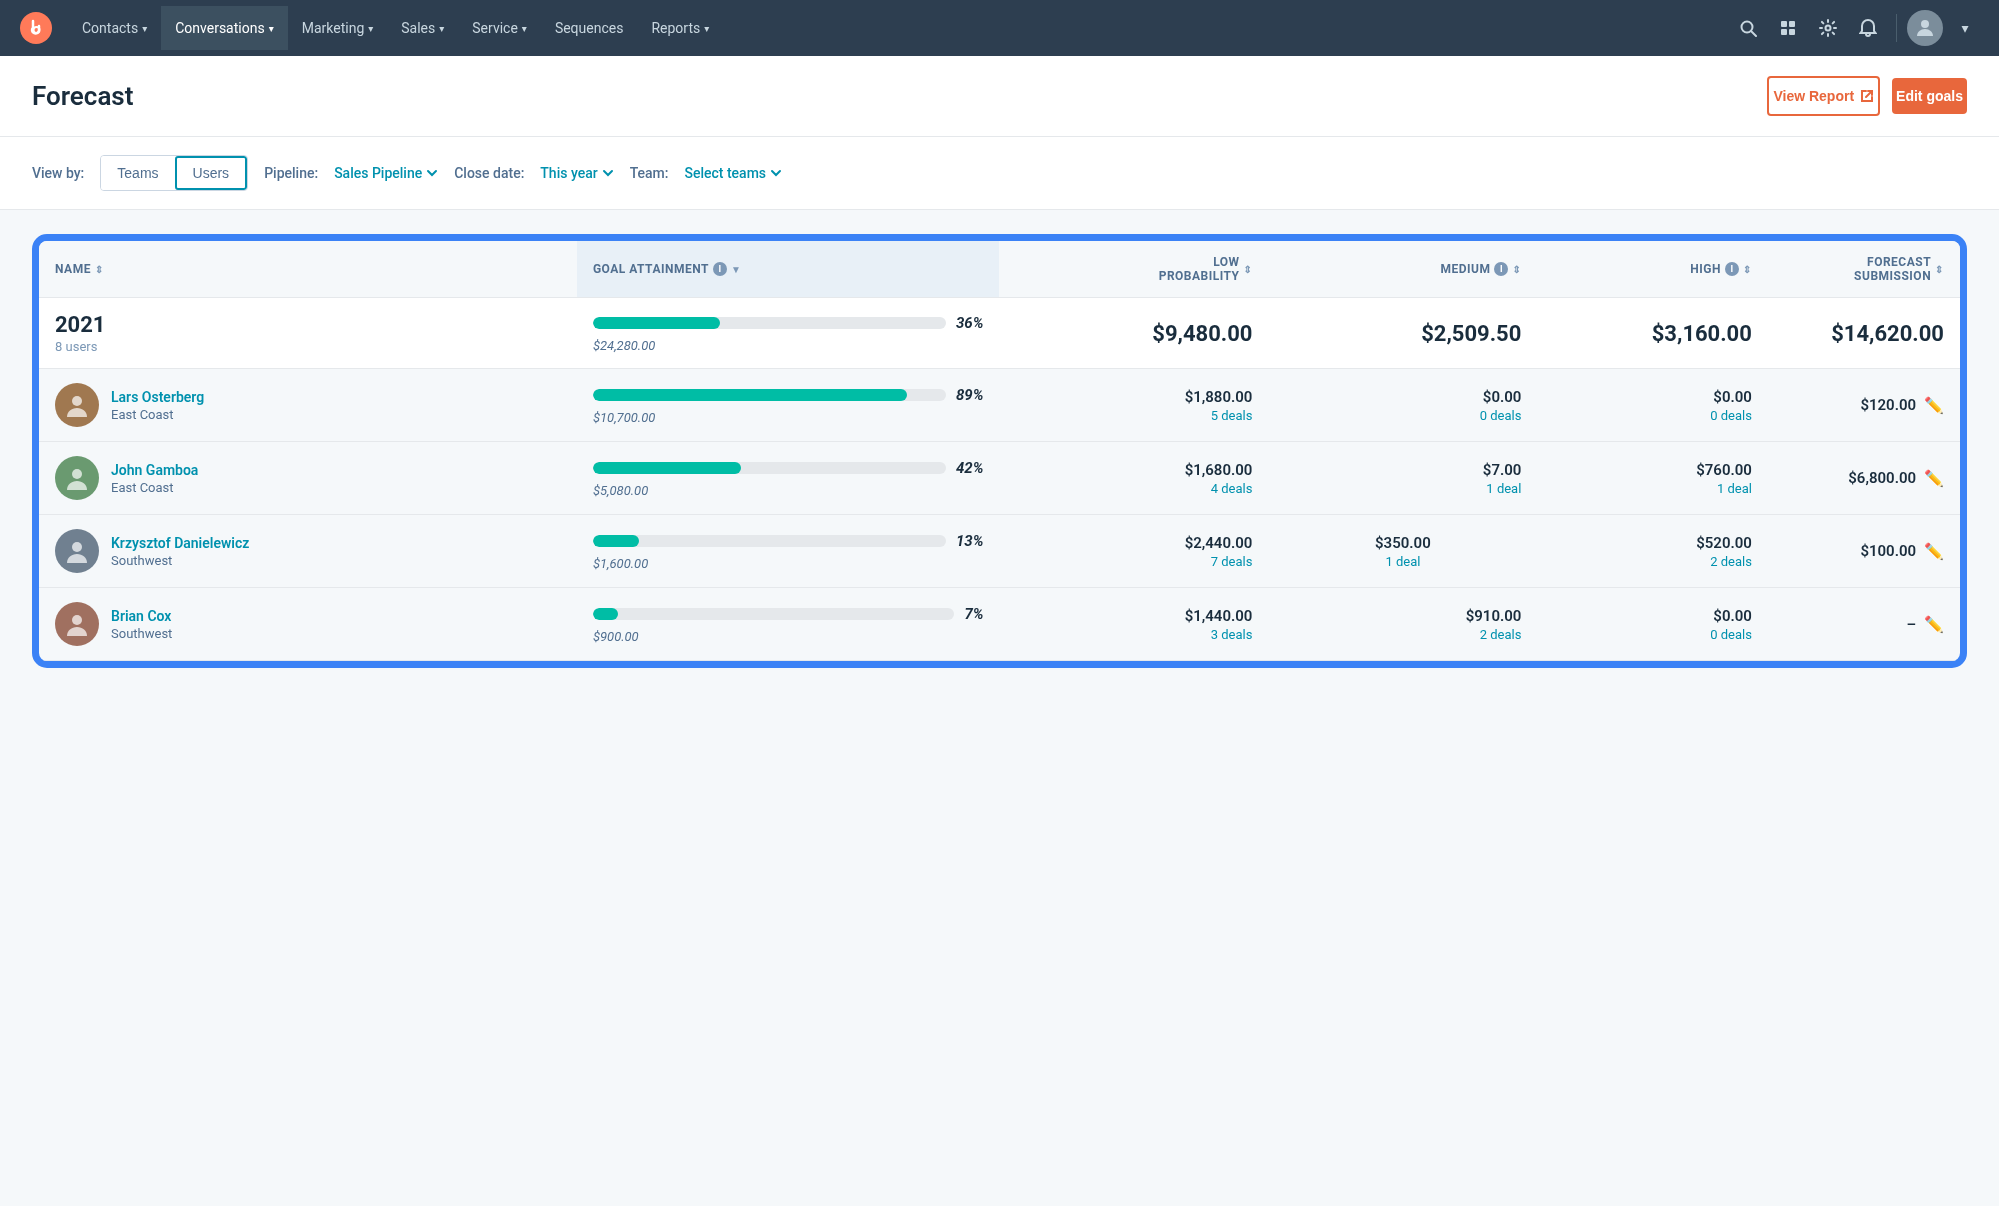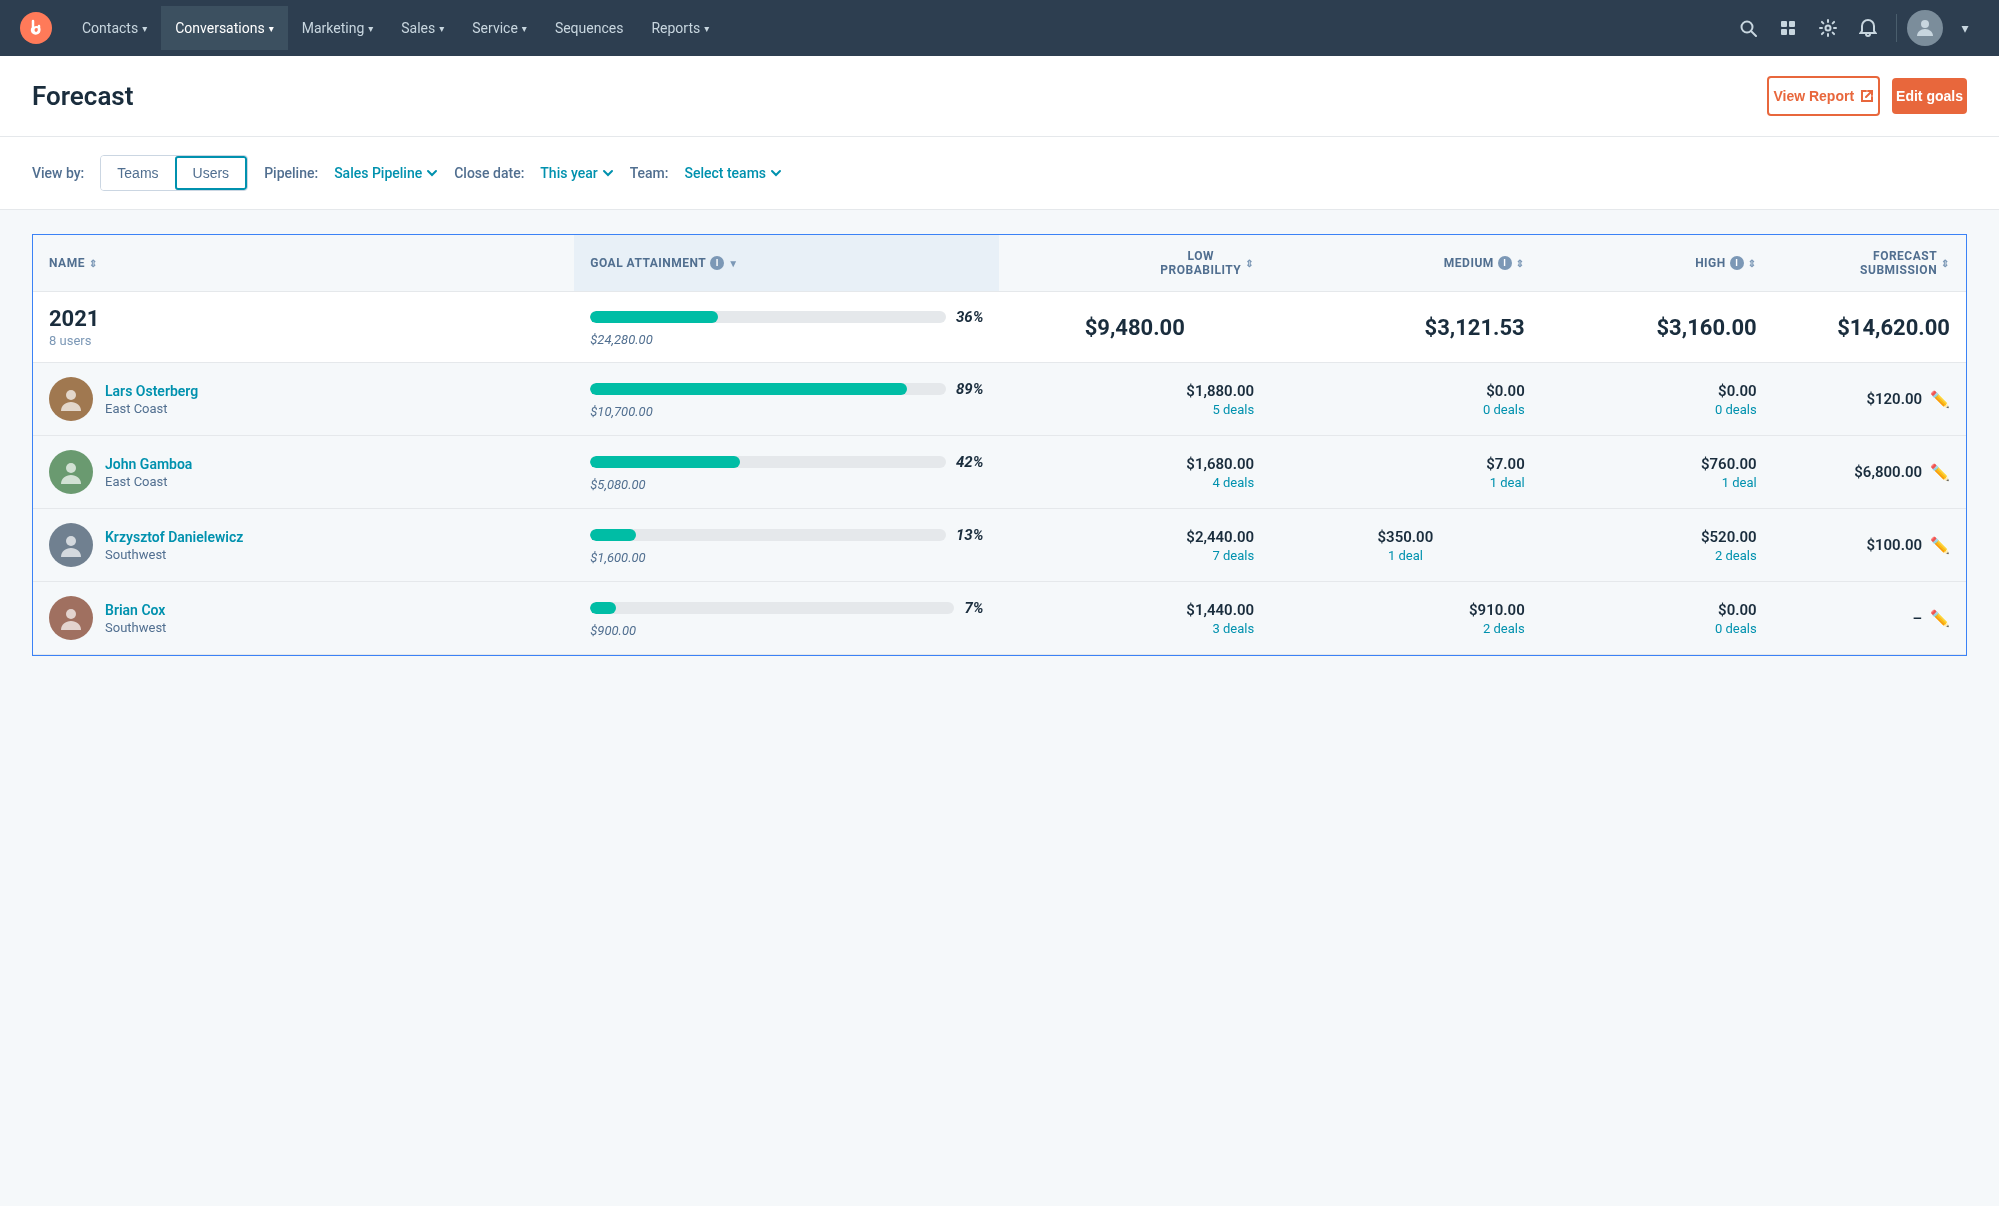--- a/index.html
+++ b/index.html
@@ -203,30 +203,30 @@
     .amount-primary { font-size: 15px; font-weight: 600; color: #1a2d3d; }
     .deals-count { font-size: 13px; color: #0091ae; margin-top: 2px; }
 
     
     .forecast-cell { display: flex; align-items: center; gap: 8px; justify-content: flex-end; }
     .edit-icon { color: #7c98b6; cursor: pointer; font-size: 16px; }
 
     
     .col-name { width: 28%; }
     .col-goal { width: 22%; }
-    .col-low { width: 14%; text-align: center; }
+    .col-low { width: 14%; text-align: right; }
     .col-medium { width: 14%; text-align: right; }
     .col-high { width: 12%; text-align: right; }
     .col-forecast { width: 14%; text-align: right; }
 
     
     .table-wrapper {
       margin: 24px 32px;
-      border: 1px solid #3b82f6;
-      border-radius: 0;
+      border: 7px solid #3b82f6;
+      border-radius: 15px;
       overflow: hidden;
     }
   </style>
 </head>
 <body>
 
 <nav class="top-nav">
   <div class="nav-logo">
     <svg viewBox="0 0 32 32" fill="none">
       <circle cx="16" cy="16" r="16" fill="#ff7a59"></circle>
@@ -405,21 +405,21 @@
               <div class="progress-fill" style="width:36%"></div>
             </div>
             <span class="progress-pct">36%</span>
           </div>
           <div class="summary-amount">$24,280.00</div>
         </td>
         <td class="col-low">
           <div class="summary-value">$9,480.00</div>
         </td>
         <td class="col-medium">
-          <div class="summary-value">$3,121.53</div>
+          <div class="summary-value">$2,509.50</div>
         </td>
         <td class="col-high">
           <div class="summary-value">$3,160.00</div>
         </td>
         <td class="col-forecast">
           <div class="summary-value">$14,620.00</div>
         </td>
       </tr>
     <tr>
           <td class="col-name">

